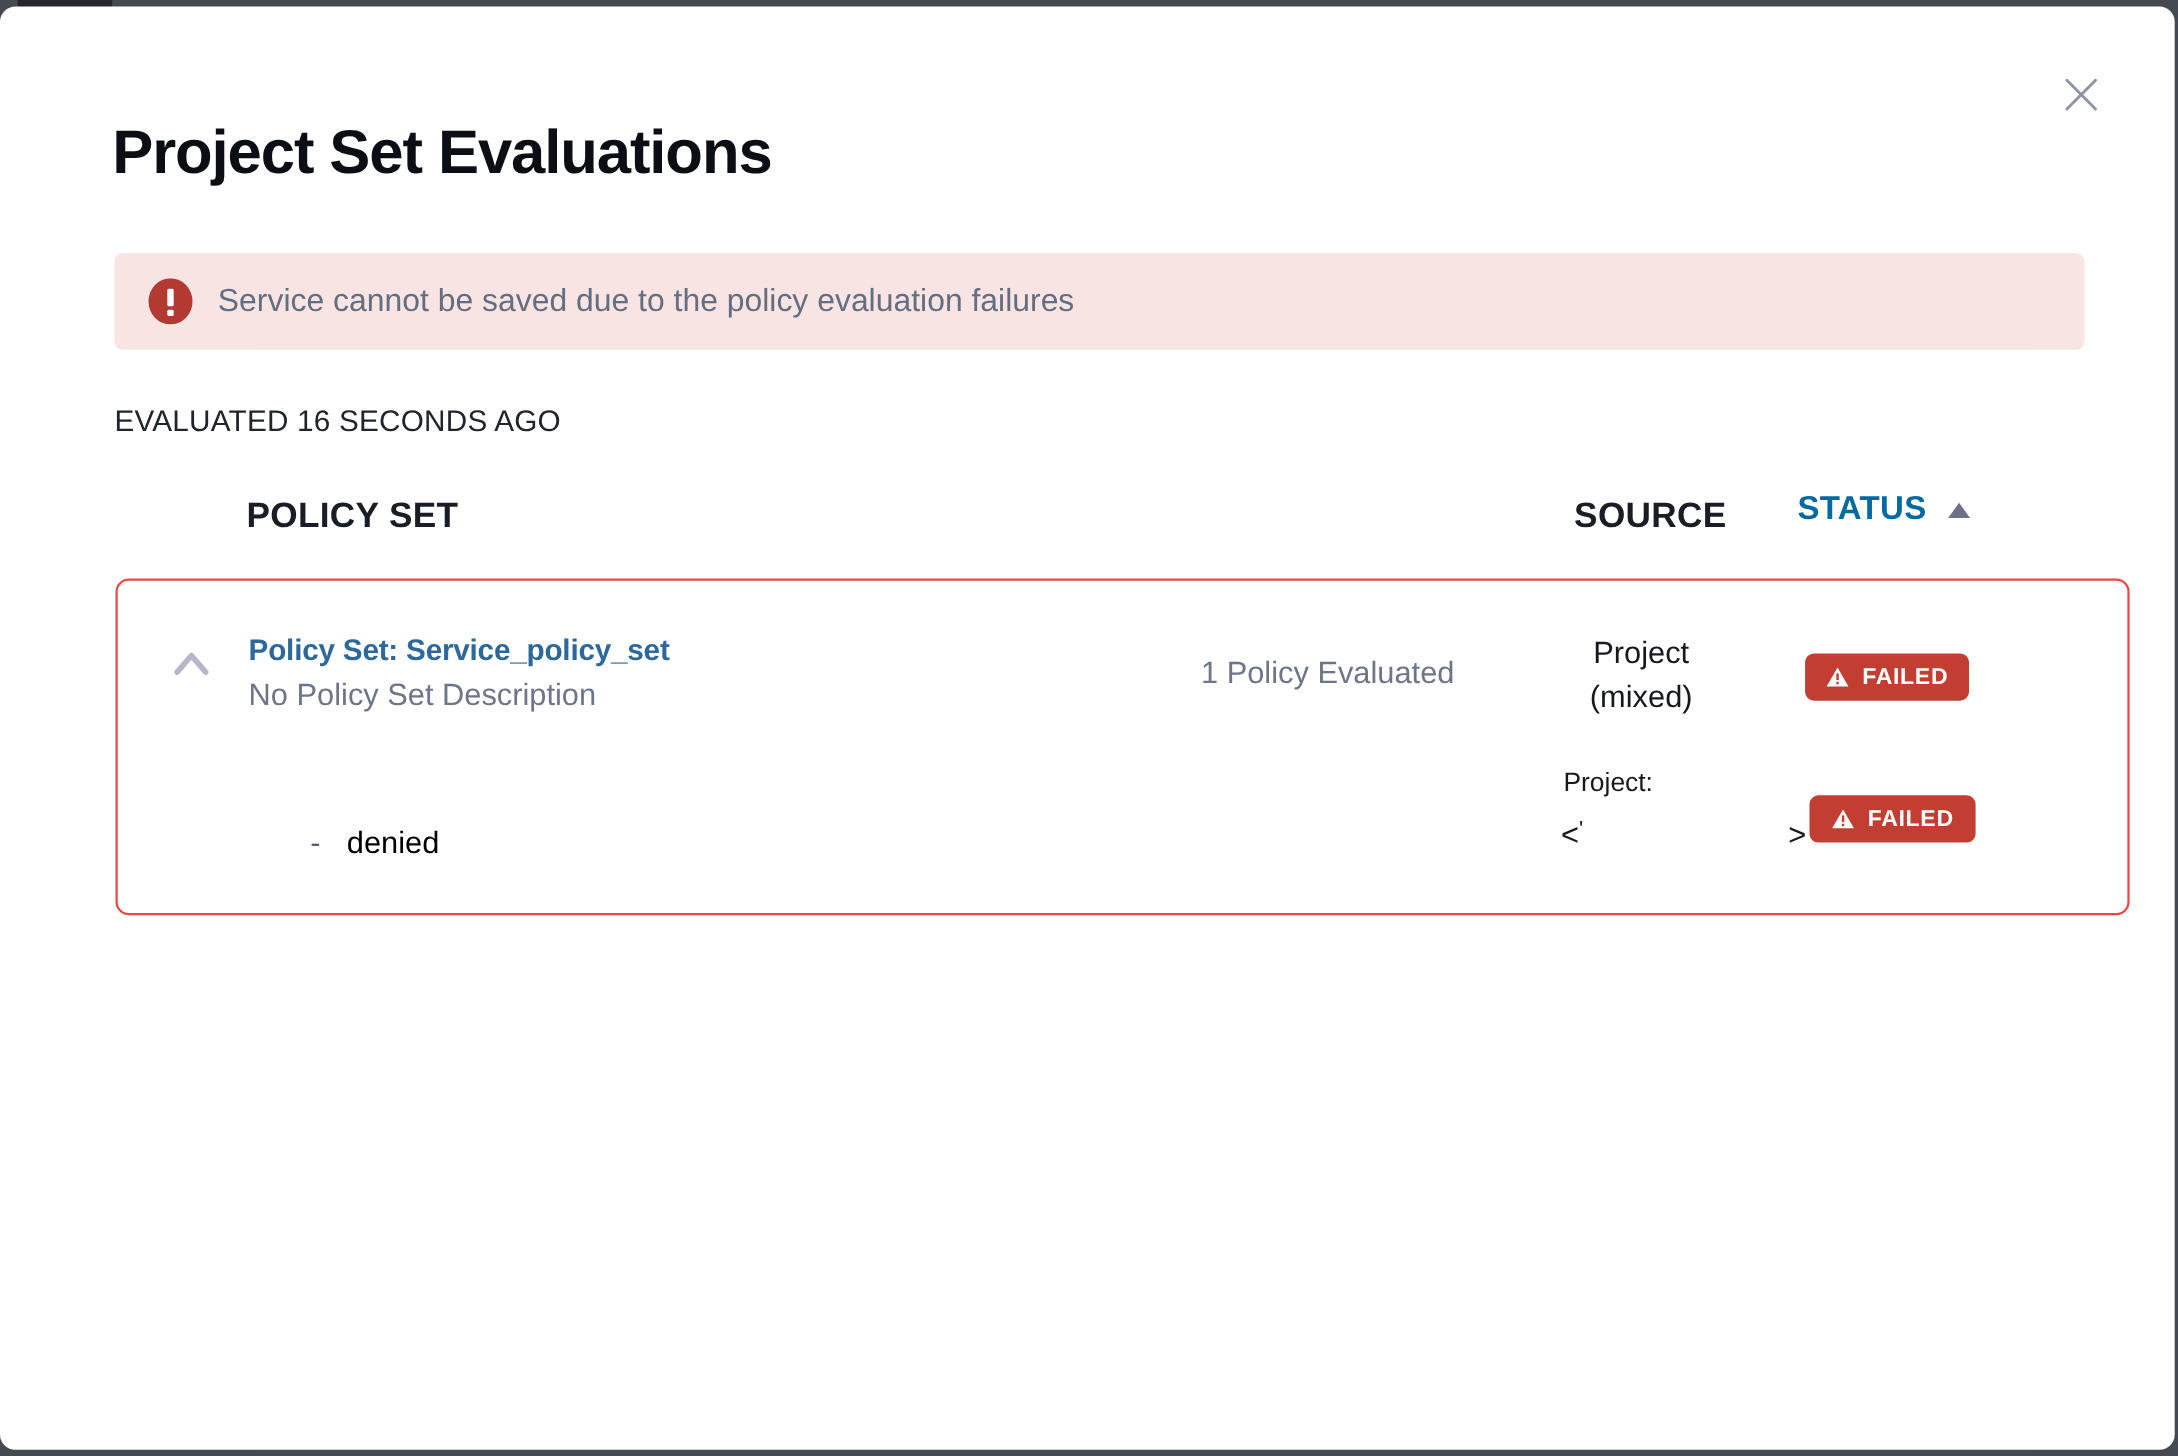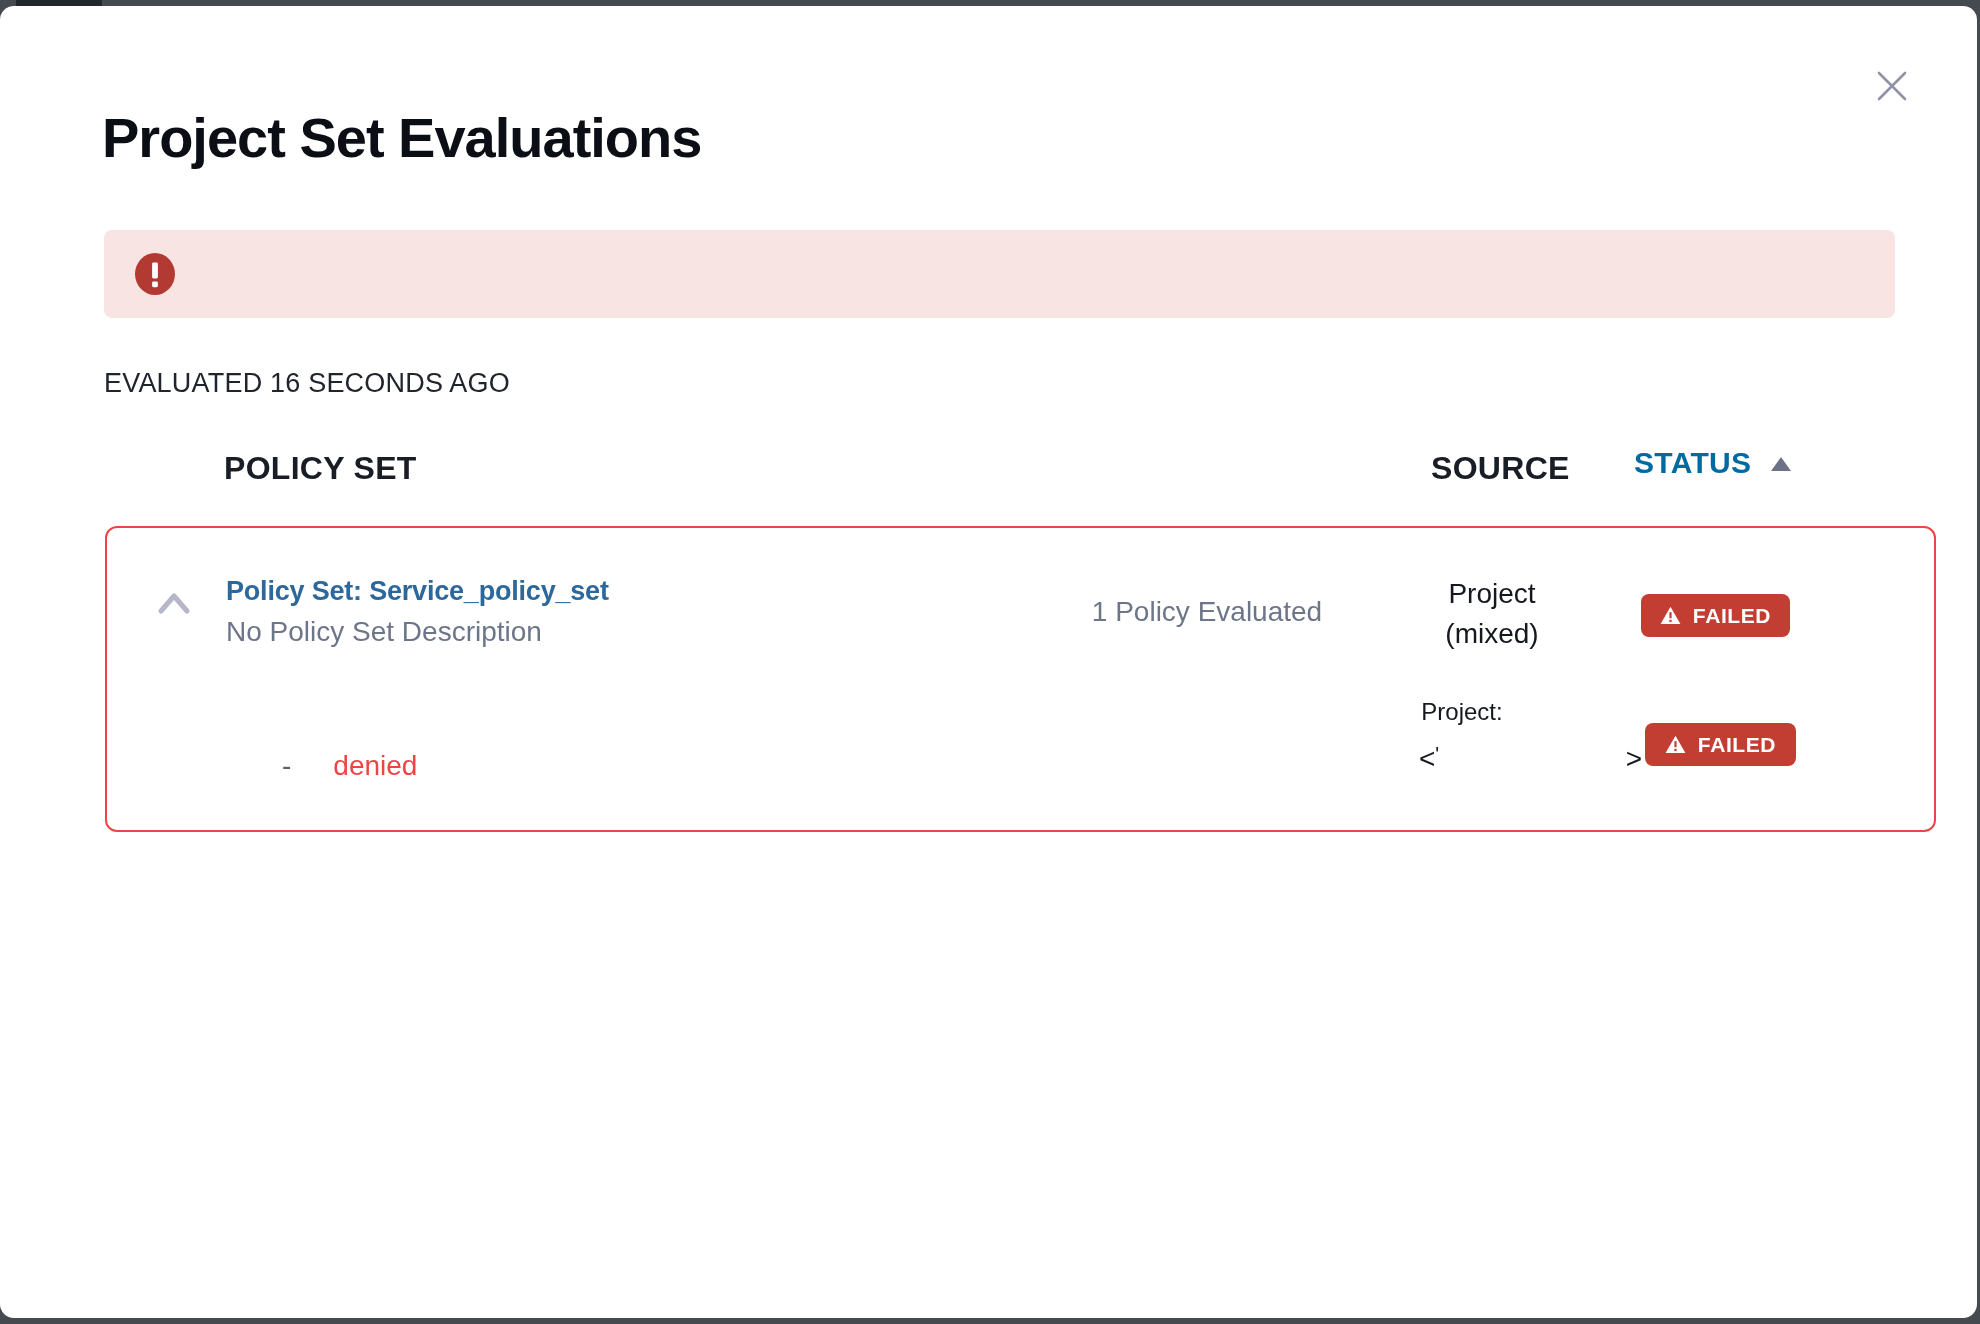--- a/index.html
+++ b/index.html
@@ -99,21 +99,21 @@
     display: flex; align-items: center; justify-content: center; gap: 12px;
     color: #ffffff; font-size: 21px; font-weight: bold; letter-spacing: 0.6px;
   }
   .badge-1 { left: 1534px; top: 66px; width: 149px; height: 43px; }
   .badge-2 { left: 1538px; top: 195px; width: 151px; height: 43px; }
   .policy-link { left: 119px; top: 171px; font-weight: normal; }
   .detail-row {
     position: absolute; left: 175px; top: 222px; font-size: 28px;
   }
   .detail-dash { color: #596070; }
-  .detail-denied { color: #ef4444; margin-left: 42px; }
+  .detail-denied { color: #000000; margin-left: 24px; }
   .src-policy-label {
     position: absolute; left: 1255px; top: 170px; width: 200px;
     text-align: center; font-size: 24px; color: #15181e; font-weight: 500;
   }
   .src-policy-value {
     position: absolute; left: 1312px; top: 215px; width: 223px;
     display: flex; justify-content: space-between;
     font-size: 28px; color: #15181e; font-weight: 500;
   }
   .open-mark { font-size: 20px; vertical-align: top; color: #15181e; }
@@ -133,20 +133,21 @@
   </button>
 
   <h1 class="title">Project Set Evaluations</h1>
 
   <div class="banner">
     <svg width="42" height="42" viewBox="0 0 42 42">
       <ellipse cx="21" cy="21" rx="20" ry="21" fill="#b23a33"></ellipse>
       <rect x="18.1" y="9.5" width="5.8" height="16" rx="1.4" fill="#ffffff"></rect>
       <rect x="18.1" y="28.6" width="5.8" height="5.6" rx="1.4" fill="#ffffff"></rect>
     </svg>
+    <span class="banner-text">Service cannot be saved due to the policy evaluation failures</span>
   </div>
 
   <div class="evaluated">EVALUATED 16 SECONDS AGO</div>
 
   <div>
     <span class="th th-policy-set">POLICY SET</span>
     <span class="th th-source">SOURCE</span>
     <span class="th-status-wrap">
       <span class="th-status-label">STATUS</span>
       <span class="sort-tri"></span>

